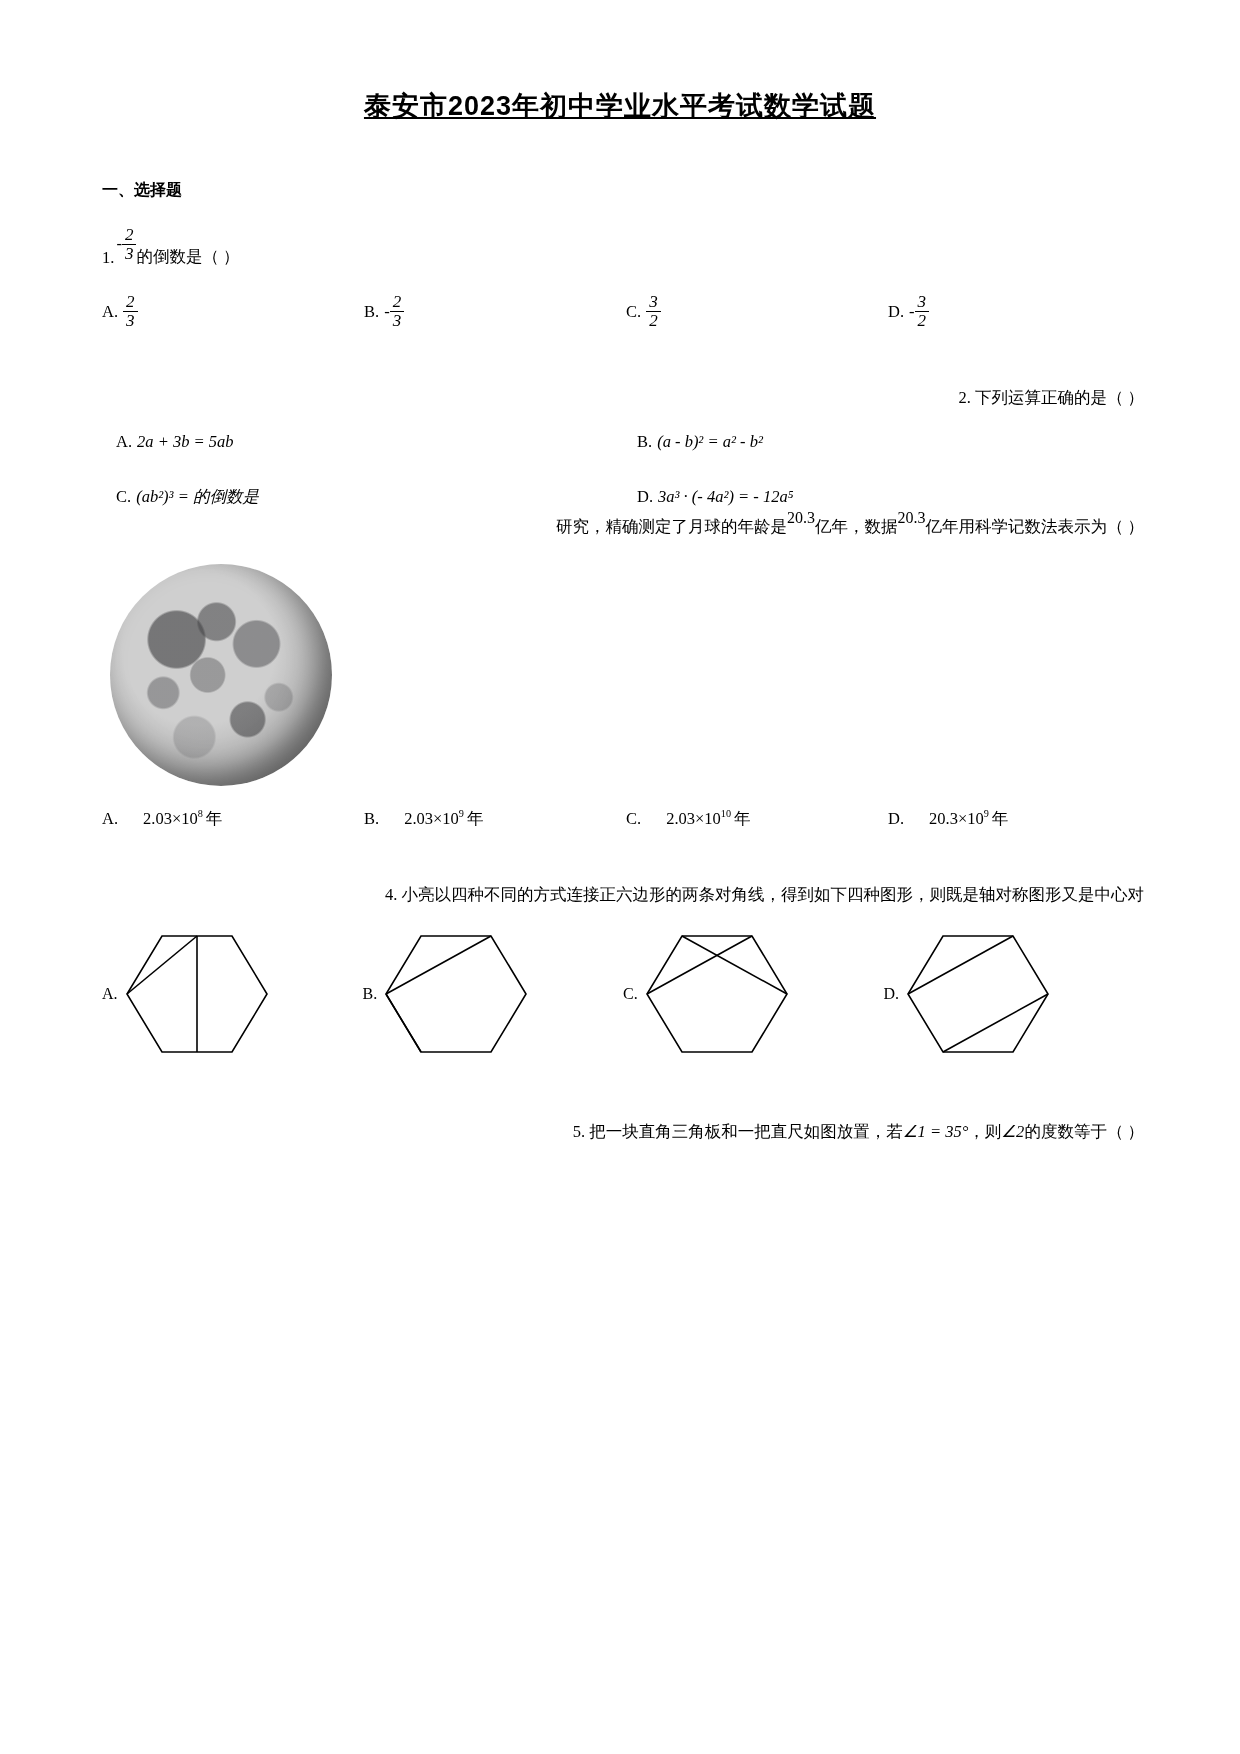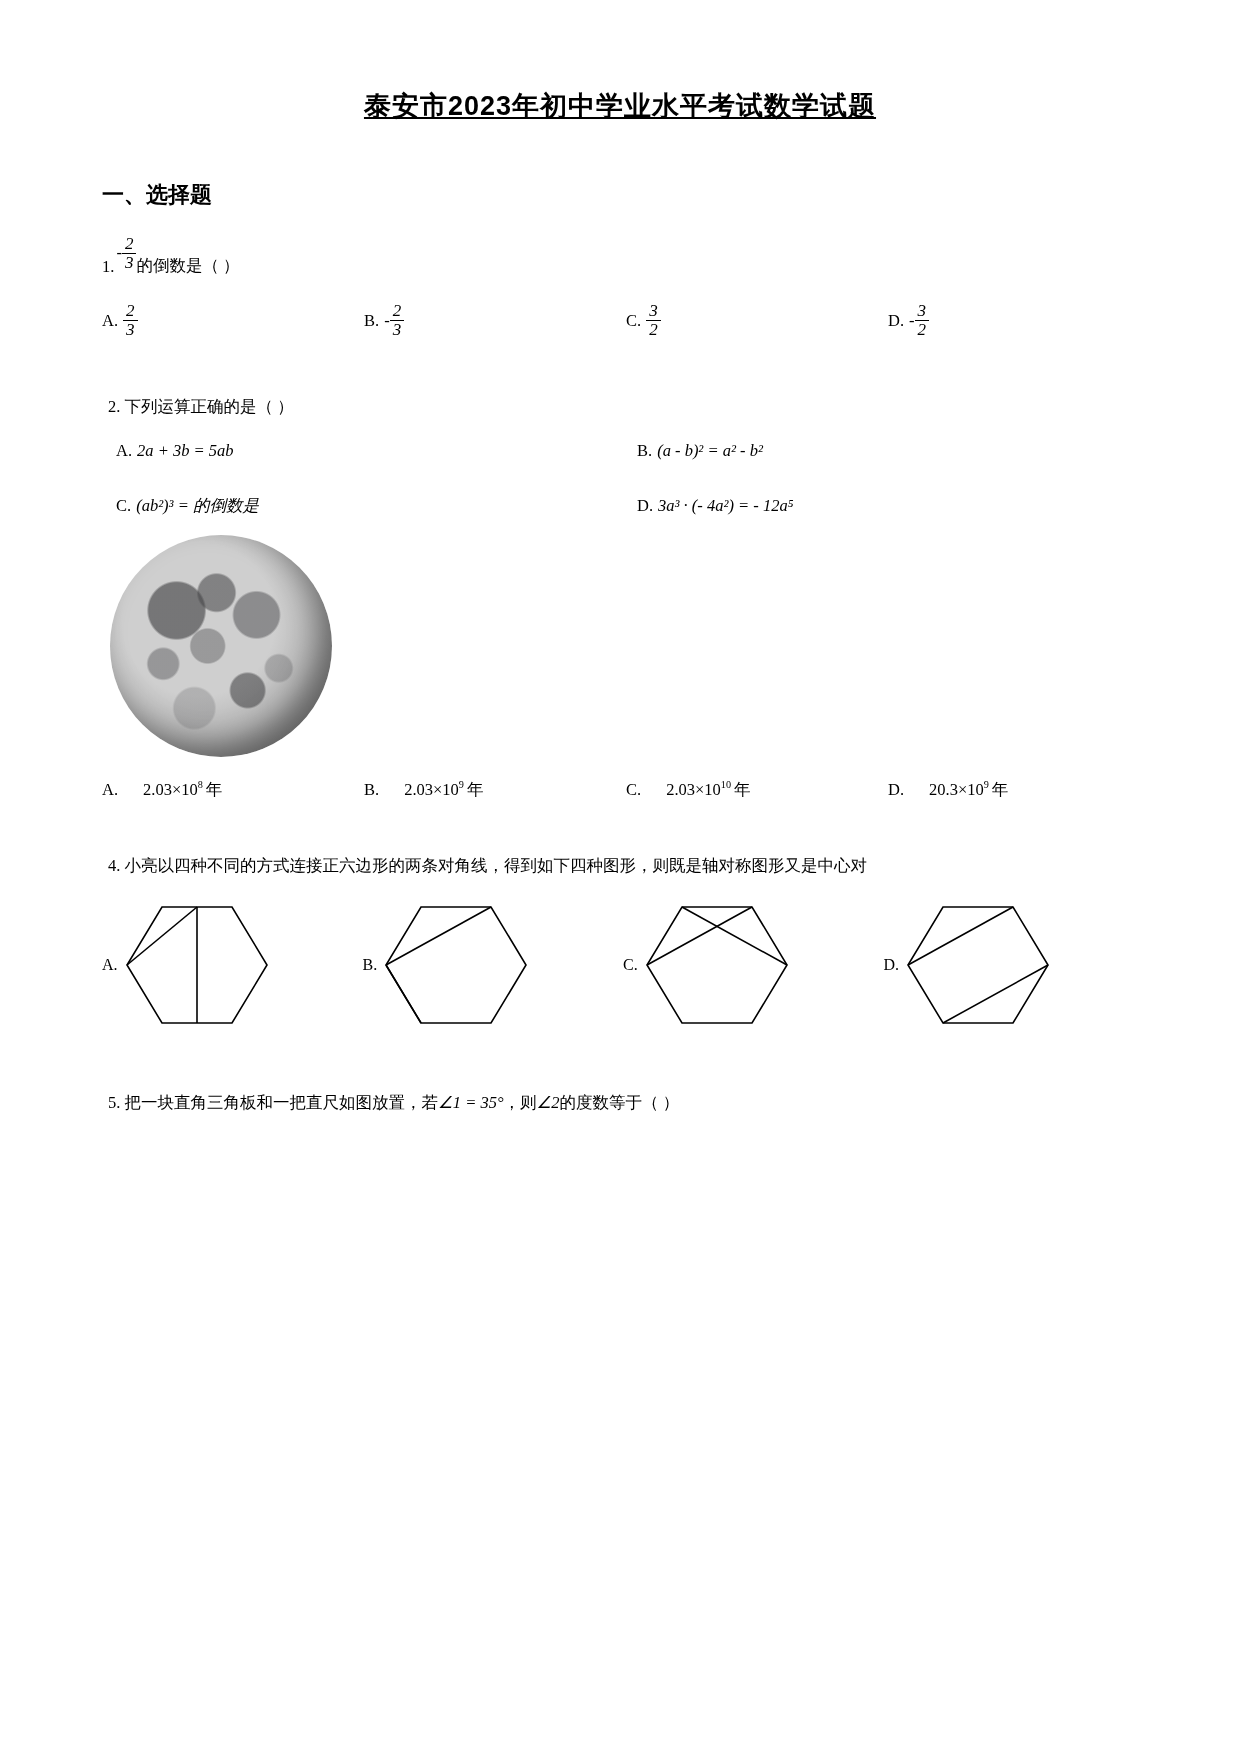--- a/index.html
+++ b/index.html
@@ -28,28 +28,29 @@
     font-weight: bold;
     font-size: 27px;
     letter-spacing: 1px;
     margin-top: 88px;
     margin-bottom: 0;
     text-decoration: underline;
   }
   .section-head {
     font-family: "Liberation Sans", sans-serif;
     font-weight: bold;
-    font-size: 22px;
+    font-size: 16px;
     margin-top: 56px;
     margin-left: 6px;
   }
   .q {
     font-size: 16.5px;
     line-height: 1.9;
-    margin-left: 12px;
+    margin-left: 2px;
+    text-align: right;
   }
   .opts {
     display: flex;
     width: 100%;
     margin-left: 6px;
   }
   .opt {
     font-size: 16.5px;
     display: flex;
     align-items: center;
@@ -203,20 +204,23 @@
     <div class="opt">
       <span class="opt-label">C.</span>
       <span class="math">(ab²)³ = 的倒数是</span>
     </div>
     <div class="opt">
       <span class="opt-label">D.</span>
       <span class="math">3a³ · (- 4a²) = - 12a⁵</span>
     </div>
   </div>
 
+  <div class="q" style="line-height:2.3;">
+    <span>研究，精确测定了月球的年龄是</span><span class="sup-inline">20.3</span><span>亿年，数据</span><span class="sup-inline">20.3</span><span>亿年用科学记数法表示为（    ）</span>
+  </div>
 
   <div class="moon-wrap">
     <div class="moon"></div>
   </div>
 
   <div class="opts q3-opts">
     <div class="opt">
       <span class="opt-label">A.</span>
       <span class="mathup"><span>2.03×10</span><sup>8</sup></span>
       <span style="margin-left:3px;">年</span>

